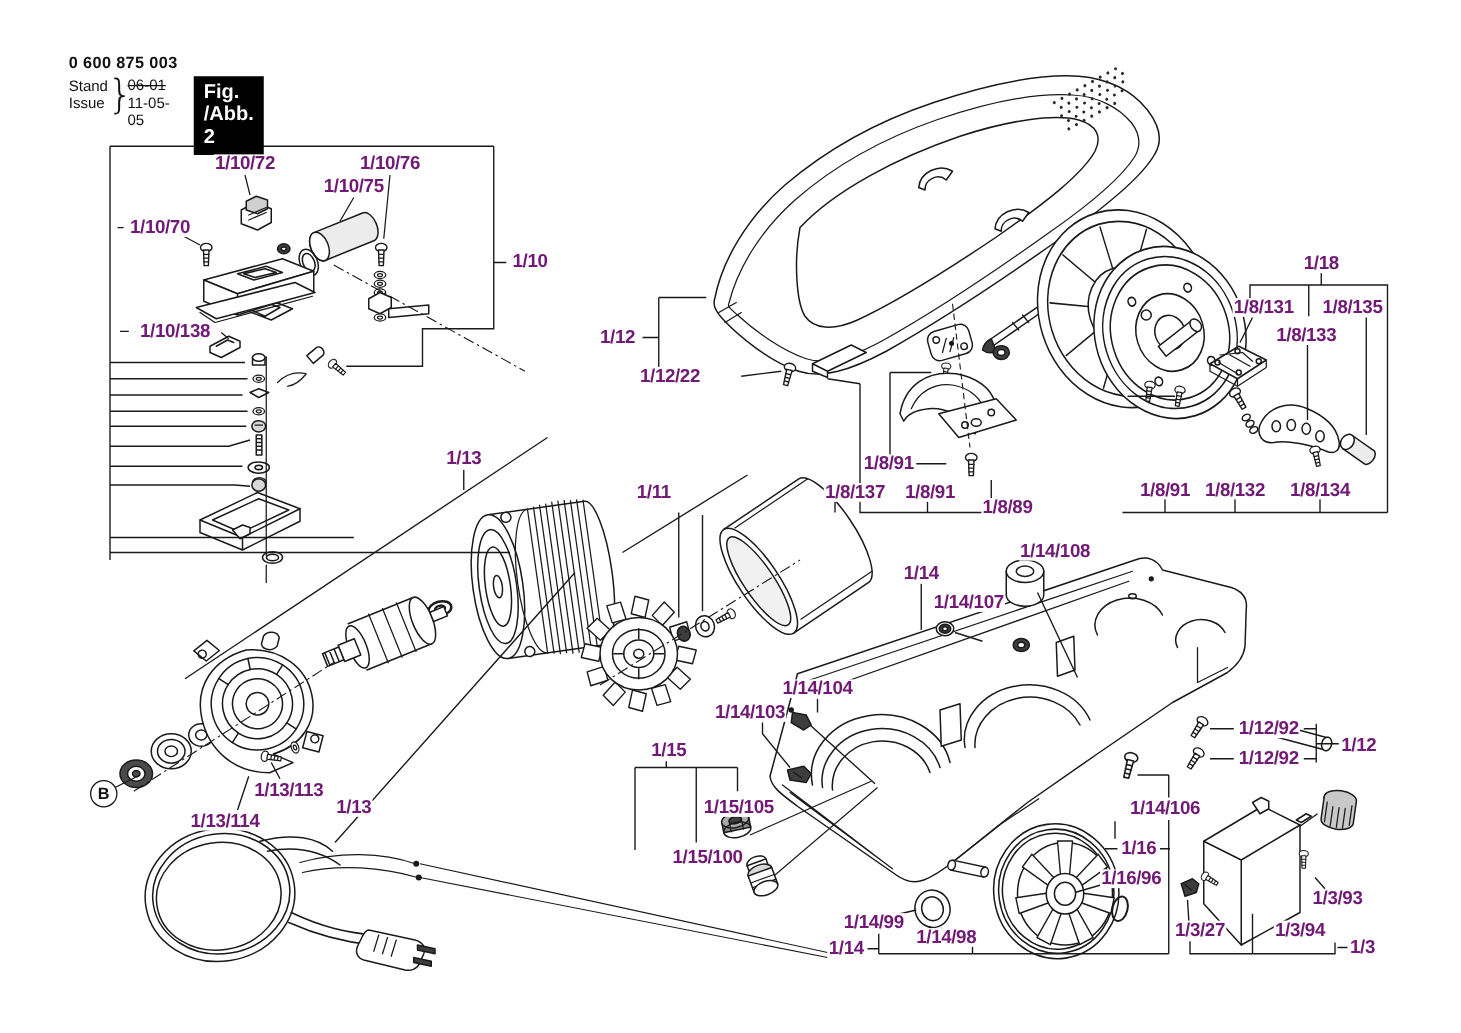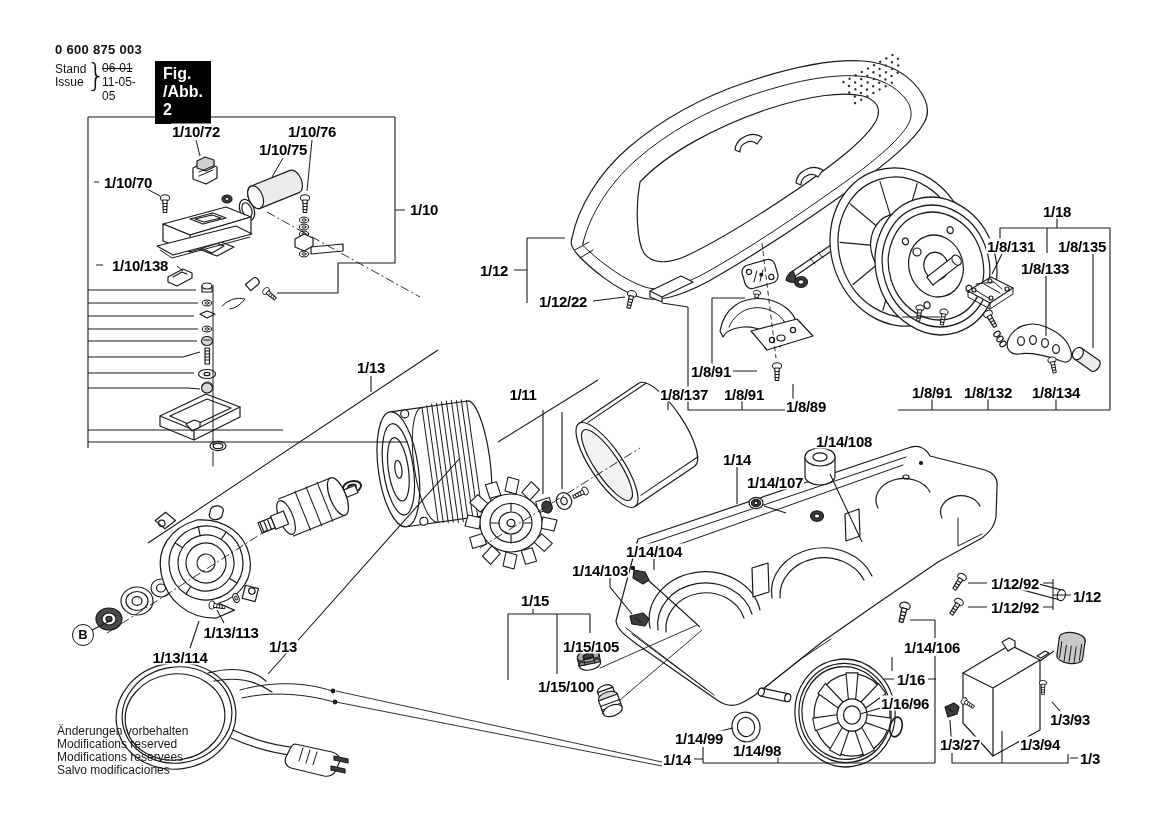--- a/index.html
+++ b/index.html
@@ -1,20 +1,20 @@
 <!DOCTYPE html>
 <html><head>
 <meta charset="utf-8">
 <style>
   html,body{margin:0;padding:0;background:#fff;}
   #page{position:relative;width:1169px;height:826px;background:#fff;overflow:hidden;
         font-family:"Liberation Sans",sans-serif;color:#111;}
   #art{position:absolute;left:0;top:0;}
   .plabel{position:absolute;transform:translate(-50%,-50%);font:700 15px "Liberation Sans",sans-serif;
-          letter-spacing:-0.3px;color:#000000;white-space:nowrap;background:#fff;padding:0 1px;line-height:15px;}
+          letter-spacing:-0.3px;color:#701a75;white-space:nowrap;background:#fff;padding:0 1px;line-height:15px;}
   #hdr{position:absolute;left:55px;top:42px;}
   #partnum{font:700 13px "Liberation Sans",sans-serif;letter-spacing:0.3px;}
   .stissue{position:absolute;font:12px "Liberation Sans",sans-serif;}
   #stand{left:0px;top:20px;} #issue{left:0px;top:33px;}
   #brace{position:absolute;left:31px;top:14px;font:300 32px "DejaVu Sans",sans-serif;}
   #dateold{position:absolute;left:47px;top:19px;font:12px "Liberation Sans",sans-serif;text-decoration:line-through;}
   #datenew{position:absolute;left:47px;top:33px;font:12px "Liberation Sans",sans-serif;}
   #figbadge{position:absolute;left:100px;top:19px;background:#000;color:#fff;
             font:700 16px "Liberation Sans",sans-serif;padding:4px 8px 5px 8px;}
   #footer{position:absolute;left:57px;top:725px;font:12px "Liberation Sans",sans-serif;line-height:13px;color:#1a1a1a;}
@@ -525,21 +525,21 @@
 </div>
 
 <div id="labels">
       <div class="plabel" style="left: 196px; top: 131px;">1/10/72</div>
       <div class="plabel" style="left: 283px; top: 149px;">1/10/75</div>
       <div class="plabel" style="left: 312px; top: 131px;">1/10/76</div>
       <div class="plabel" style="left: 128px; top: 182px;">1/10/70</div>
       <div class="plabel" style="left: 424px; top: 209px;">1/10</div>
       <div class="plabel" style="left: 140px; top: 265px;">1/10/138</div>
       <div class="plabel" style="left: 494px; top: 270px;">1/12</div>
-      <div class="plabel" style="left: 563px; top: 301px; text-align: right;">1/12/22</div>
+      <div class="plabel" style="left: 536px; top: 301px; text-align: right;">1/12/22</div>
       <div class="plabel" style="left: 1057px; top: 211px;">1/18</div>
       <div class="plabel" style="left: 1011px; top: 246px;">1/8/131</div>
       <div class="plabel" style="left: 1082px; top: 246px;">1/8/135</div>
       <div class="plabel" style="left: 1045px; top: 268px;">1/8/133</div>
       <div class="plabel" style="left: 932px; top: 392px;">1/8/91</div>
       <div class="plabel" style="left: 988px; top: 392px;">1/8/132</div>
       <div class="plabel" style="left: 1056px; top: 392px;">1/8/134</div>
       <div class="plabel" style="left: 711px; top: 371px;">1/8/91</div>
       <div class="plabel" style="left: 806px; top: 371px; margin-top: 35px;">1/8/89</div>
       <div class="plabel" style="left: 684px; top: 394px;">1/8/137</div>
@@ -567,20 +567,14 @@
       <div class="plabel" style="left: 757px; top: 750px;">1/14/98</div>
       <div class="plabel" style="left: 677px; top: 759px;">1/14</div>
       <div class="plabel" style="left: 1070px; top: 719px;">1/3/93</div>
       <div class="plabel" style="left: 960px; top: 744px;">1/3/27</div>
       <div class="plabel" style="left: 1040px; top: 744px;">1/3/94</div>
       <div class="plabel" style="left: 1090px; top: 758px;">1/3</div>
     </div>
 
 <div id="bcircle">B</div>
 
-<div id="footer">
-      <div>Änderungen vorbehalten</div>
-      <div>Modifications reserved</div>
-      <div>Modifications reservees</div>
-      <div>Salvo modificaciones</div>
-    </div>
 
 </div>
 
 </body></html>

